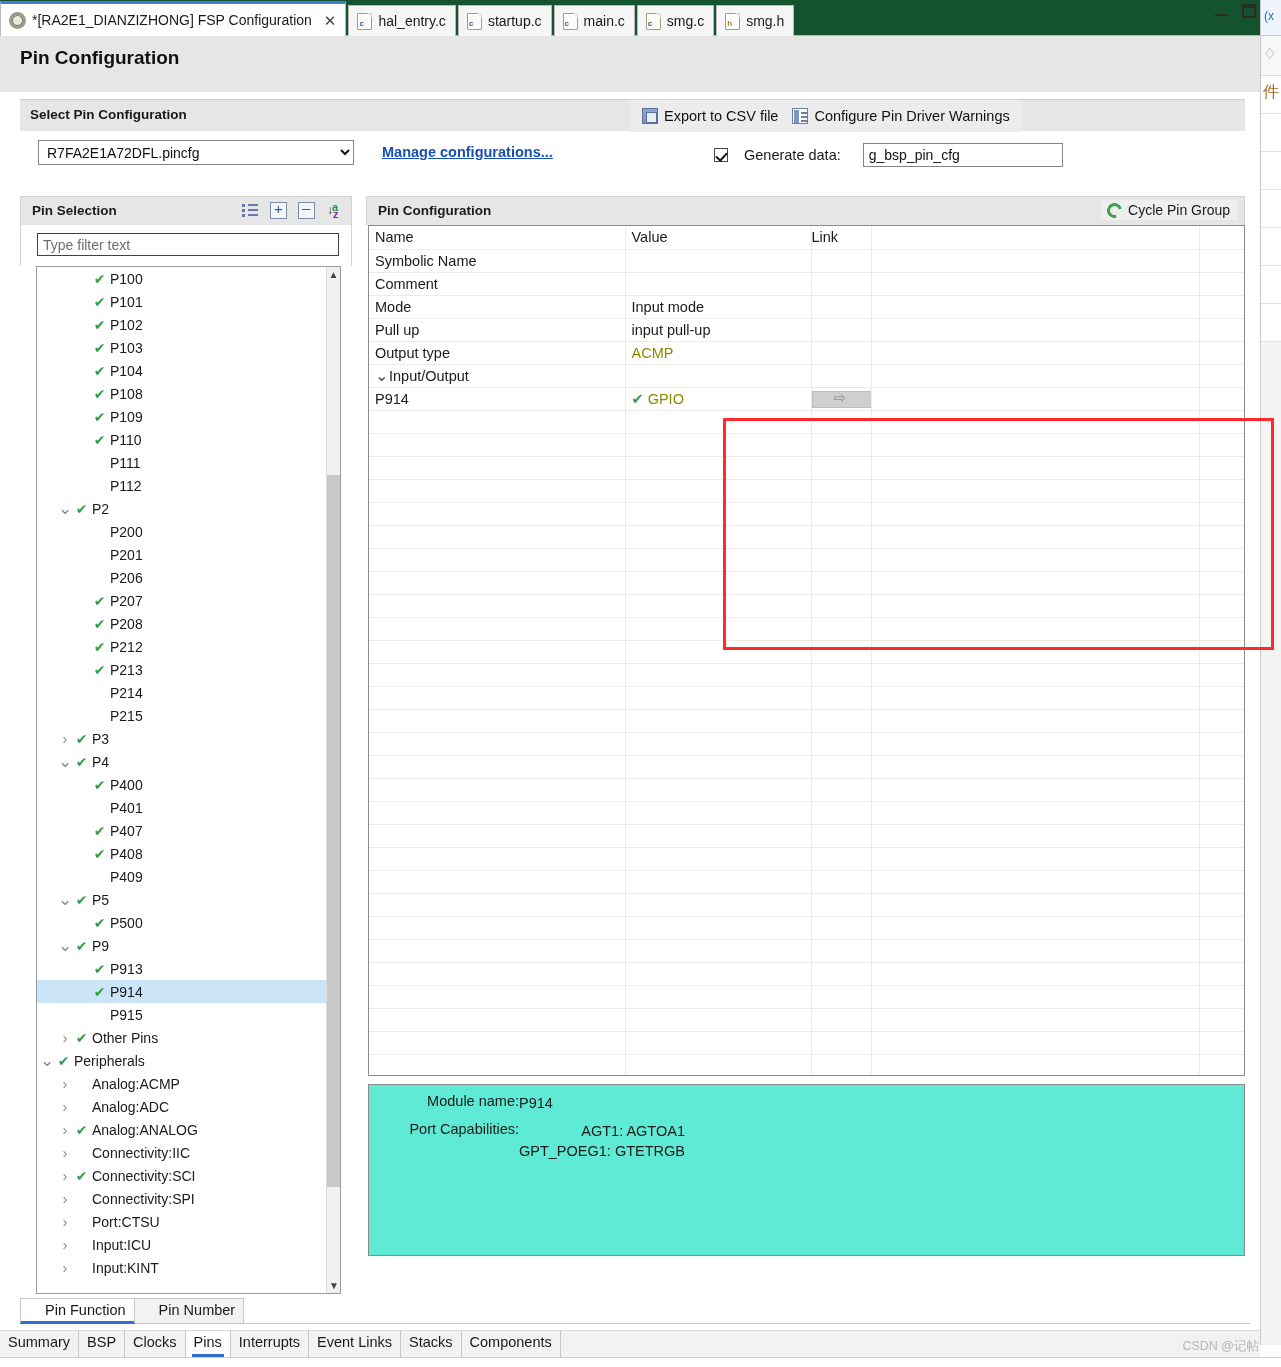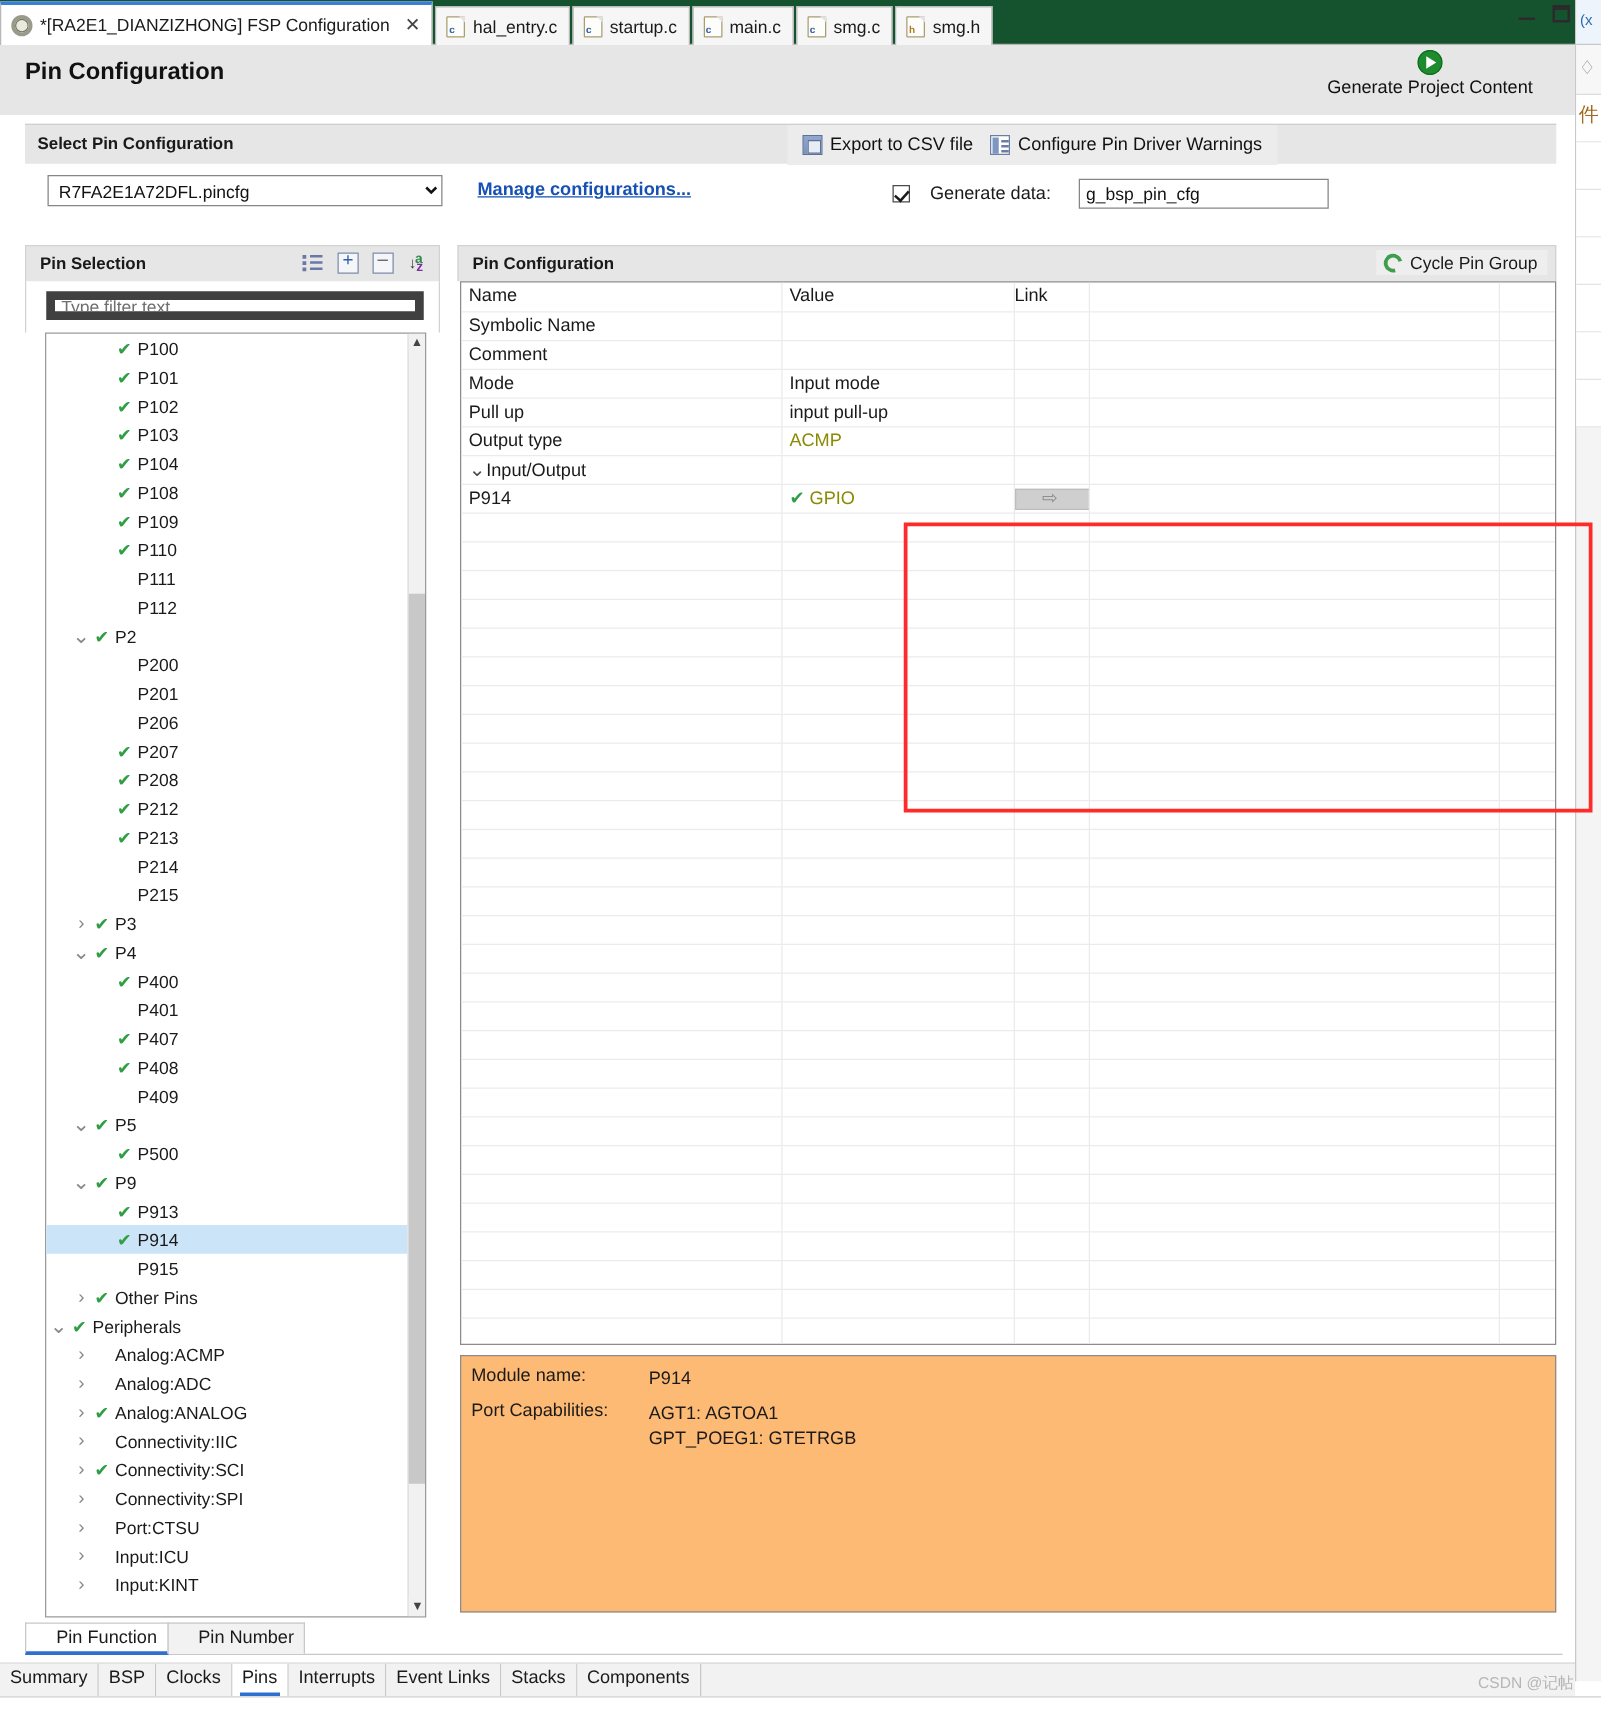--- a/index.html
+++ b/index.html
@@ -182,21 +182,21 @@
   .ic-sort .a { position: absolute; left: 6px; top: -1px; color: #2c8a4c; font-weight: bold; font-size: 11px;}
   .ic-sort .z { position: absolute; left: 7px; top: 6px; color: #7b2fa0; font-weight: bold; font-size: 11px;}
   .ic-sort .arw { position: absolute; left: 1px; top: 1px; color: #333; font-size: 12px; }
 
   .filterbox {
     margin: 0; height: 41px; background: #fff;
     border-left: 1px solid #d2d2d2; border-right: 1px solid #d2d2d2;
     padding: 8px 10px 0 16px;
   }
   .filterinput {
-    width: 302px; height: 23px; border: 7px solid #404040; background: #fff;
+    width: 302px; height: 23px; border: 1px solid #404040; background: #fff;
     font-family: "Liberation Sans", sans-serif; font-size: 14px; padding: 0 5px;
     color: #111;
   }
   .filterinput::placeholder { color: #6f6f6f; }
 
   .treewrap {
     position: relative; height: 1028px; background: #fff;
     border: 1px solid #9a9a9a; margin: 0 0 0 16px; width: 305px;
     overflow: hidden;
   }
@@ -263,22 +263,22 @@
   .linkbtn::after {
     content: "⇨"; position: absolute; left: 21px; top: -3px; font-size: 15px; color: #8f8f8f;
   }
   .redbox {
     position: absolute; left: 357px; top: 222px; width: 551px; height: 232px;
     border: 3px solid #ff2b2b; pointer-events: none; z-index: 5;
   }
 
   
   .modinfo {
-    position: absolute; left: 2px; top: 888px; width: 877px; height: 206px;
-    background: #fdba74; border: 1px solid #8b8b8b;
+    position: absolute; left: 2px; top: 888px; width: 877px; height: 172px;
+    background: #5eead4; border: 1px solid #8b8b8b; text-align: right;
   }
   .mirow { display: flex; font-size: 14.5px; padding: 0 0 0 8px; }
   .mikey { width: 142px; flex: 0 0 auto; padding-top: 8px; color: #1a1a1a; }
   .mival { padding-top: 8px; color: #1a1a1a; white-space: pre-line; line-height: 20px; }
 
   
   .subtabs {
     position: absolute; left: 20px; top: 1298px; width: 1230px; height: 26px;
     border-bottom: 1px solid #c8c8c8;
   }
@@ -369,26 +369,20 @@
     <div class="rrow"></div>
     <div class="rrow"></div>
     <div class="rrow"></div>
     <div class="rrow"></div>
     <div class="rrow"></div>
     <div class="rrow"></div>
   </div>
 
   <div class="pagehead">
     <div class="pagetitle">Pin Configuration</div>
-    <div class="genproj">
-      <span class="playwrap">
-        <span class="play"></span>
-      </span>
-      <span class="lbl">Generate Project Content</span>
-    </div>
   </div>
 
   <div class="selsec">
     <div class="t">Select Pin Configuration</div>
     <div class="acts">
       <span class="actbtn">
         <span class="ic-csv"></span>
         <span>Export to CSV file</span>
       </span>
       <span class="actbtn">

